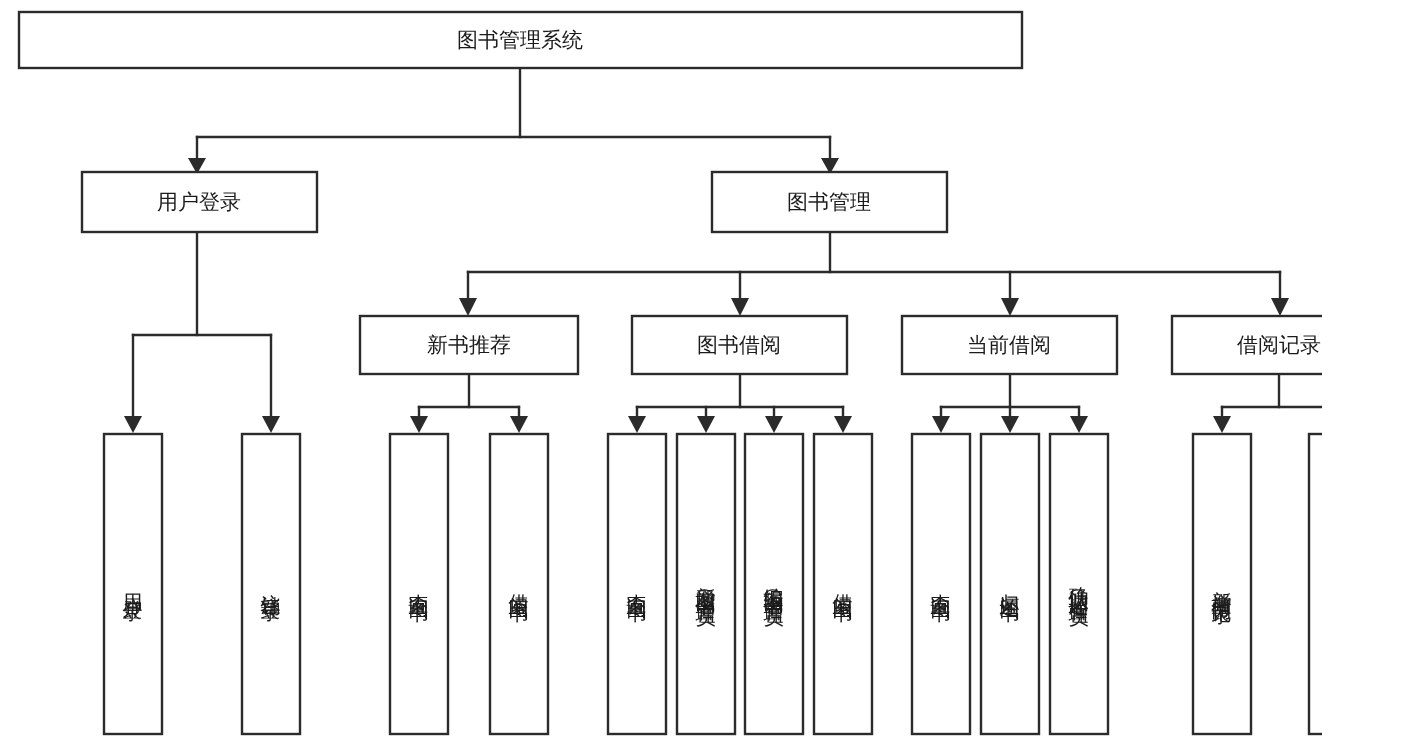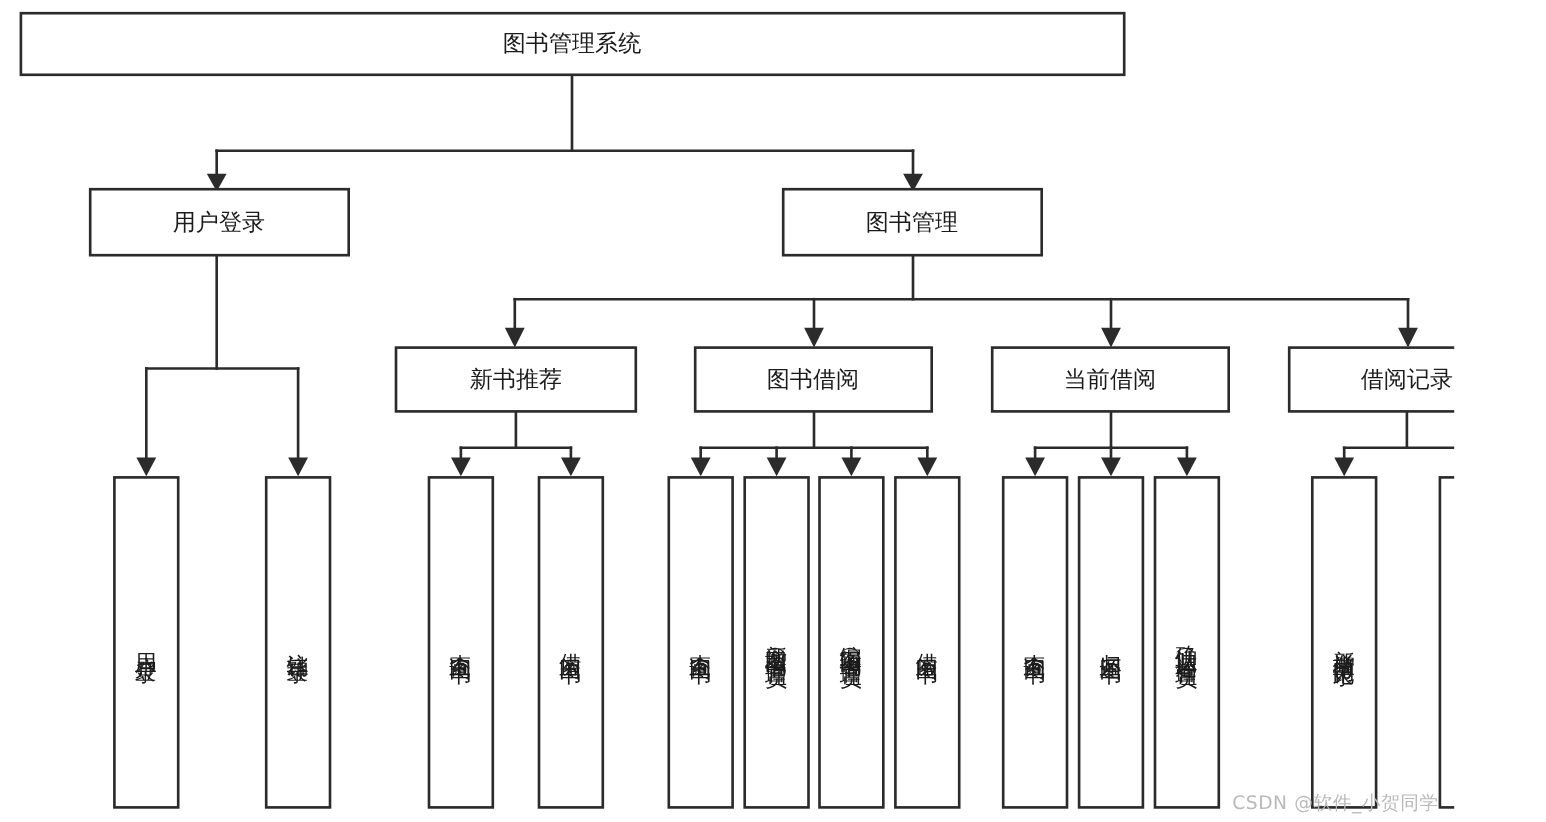--- a/index.html
+++ b/index.html
@@ -210,14 +210,13 @@
   <div class="node-label-v" style="left:745px; top:434px; width:58px; height:300px;">编辑图书（管理员）</div>
   <div class="node-label-v" style="left:814px; top:434px; width:58px; height:300px;">借阅图书</div>
 
   <div class="node-label-v" style="left:912px; top:434px; width:58px; height:300px;">查询图书</div>
   <div class="node-label-v" style="left:981px; top:434px; width:58px; height:300px;">归还图书</div>
   <div class="node-label-v" style="left:1050px; top:434px; width:58px; height:300px;">确认归还（管理员）</div>
 
   <div class="node-label-v" style="left:1193px; top:434px; width:58px; height:300px;">新增借阅记录</div>
   <div class="node-label-v" style="left:1309px; top:434px; width:58px; height:300px;">查询借阅记录</div>
 
-  <div class="watermark">CSDN @软件_小贺同学</div>
 </div>
 
 </body></html>

